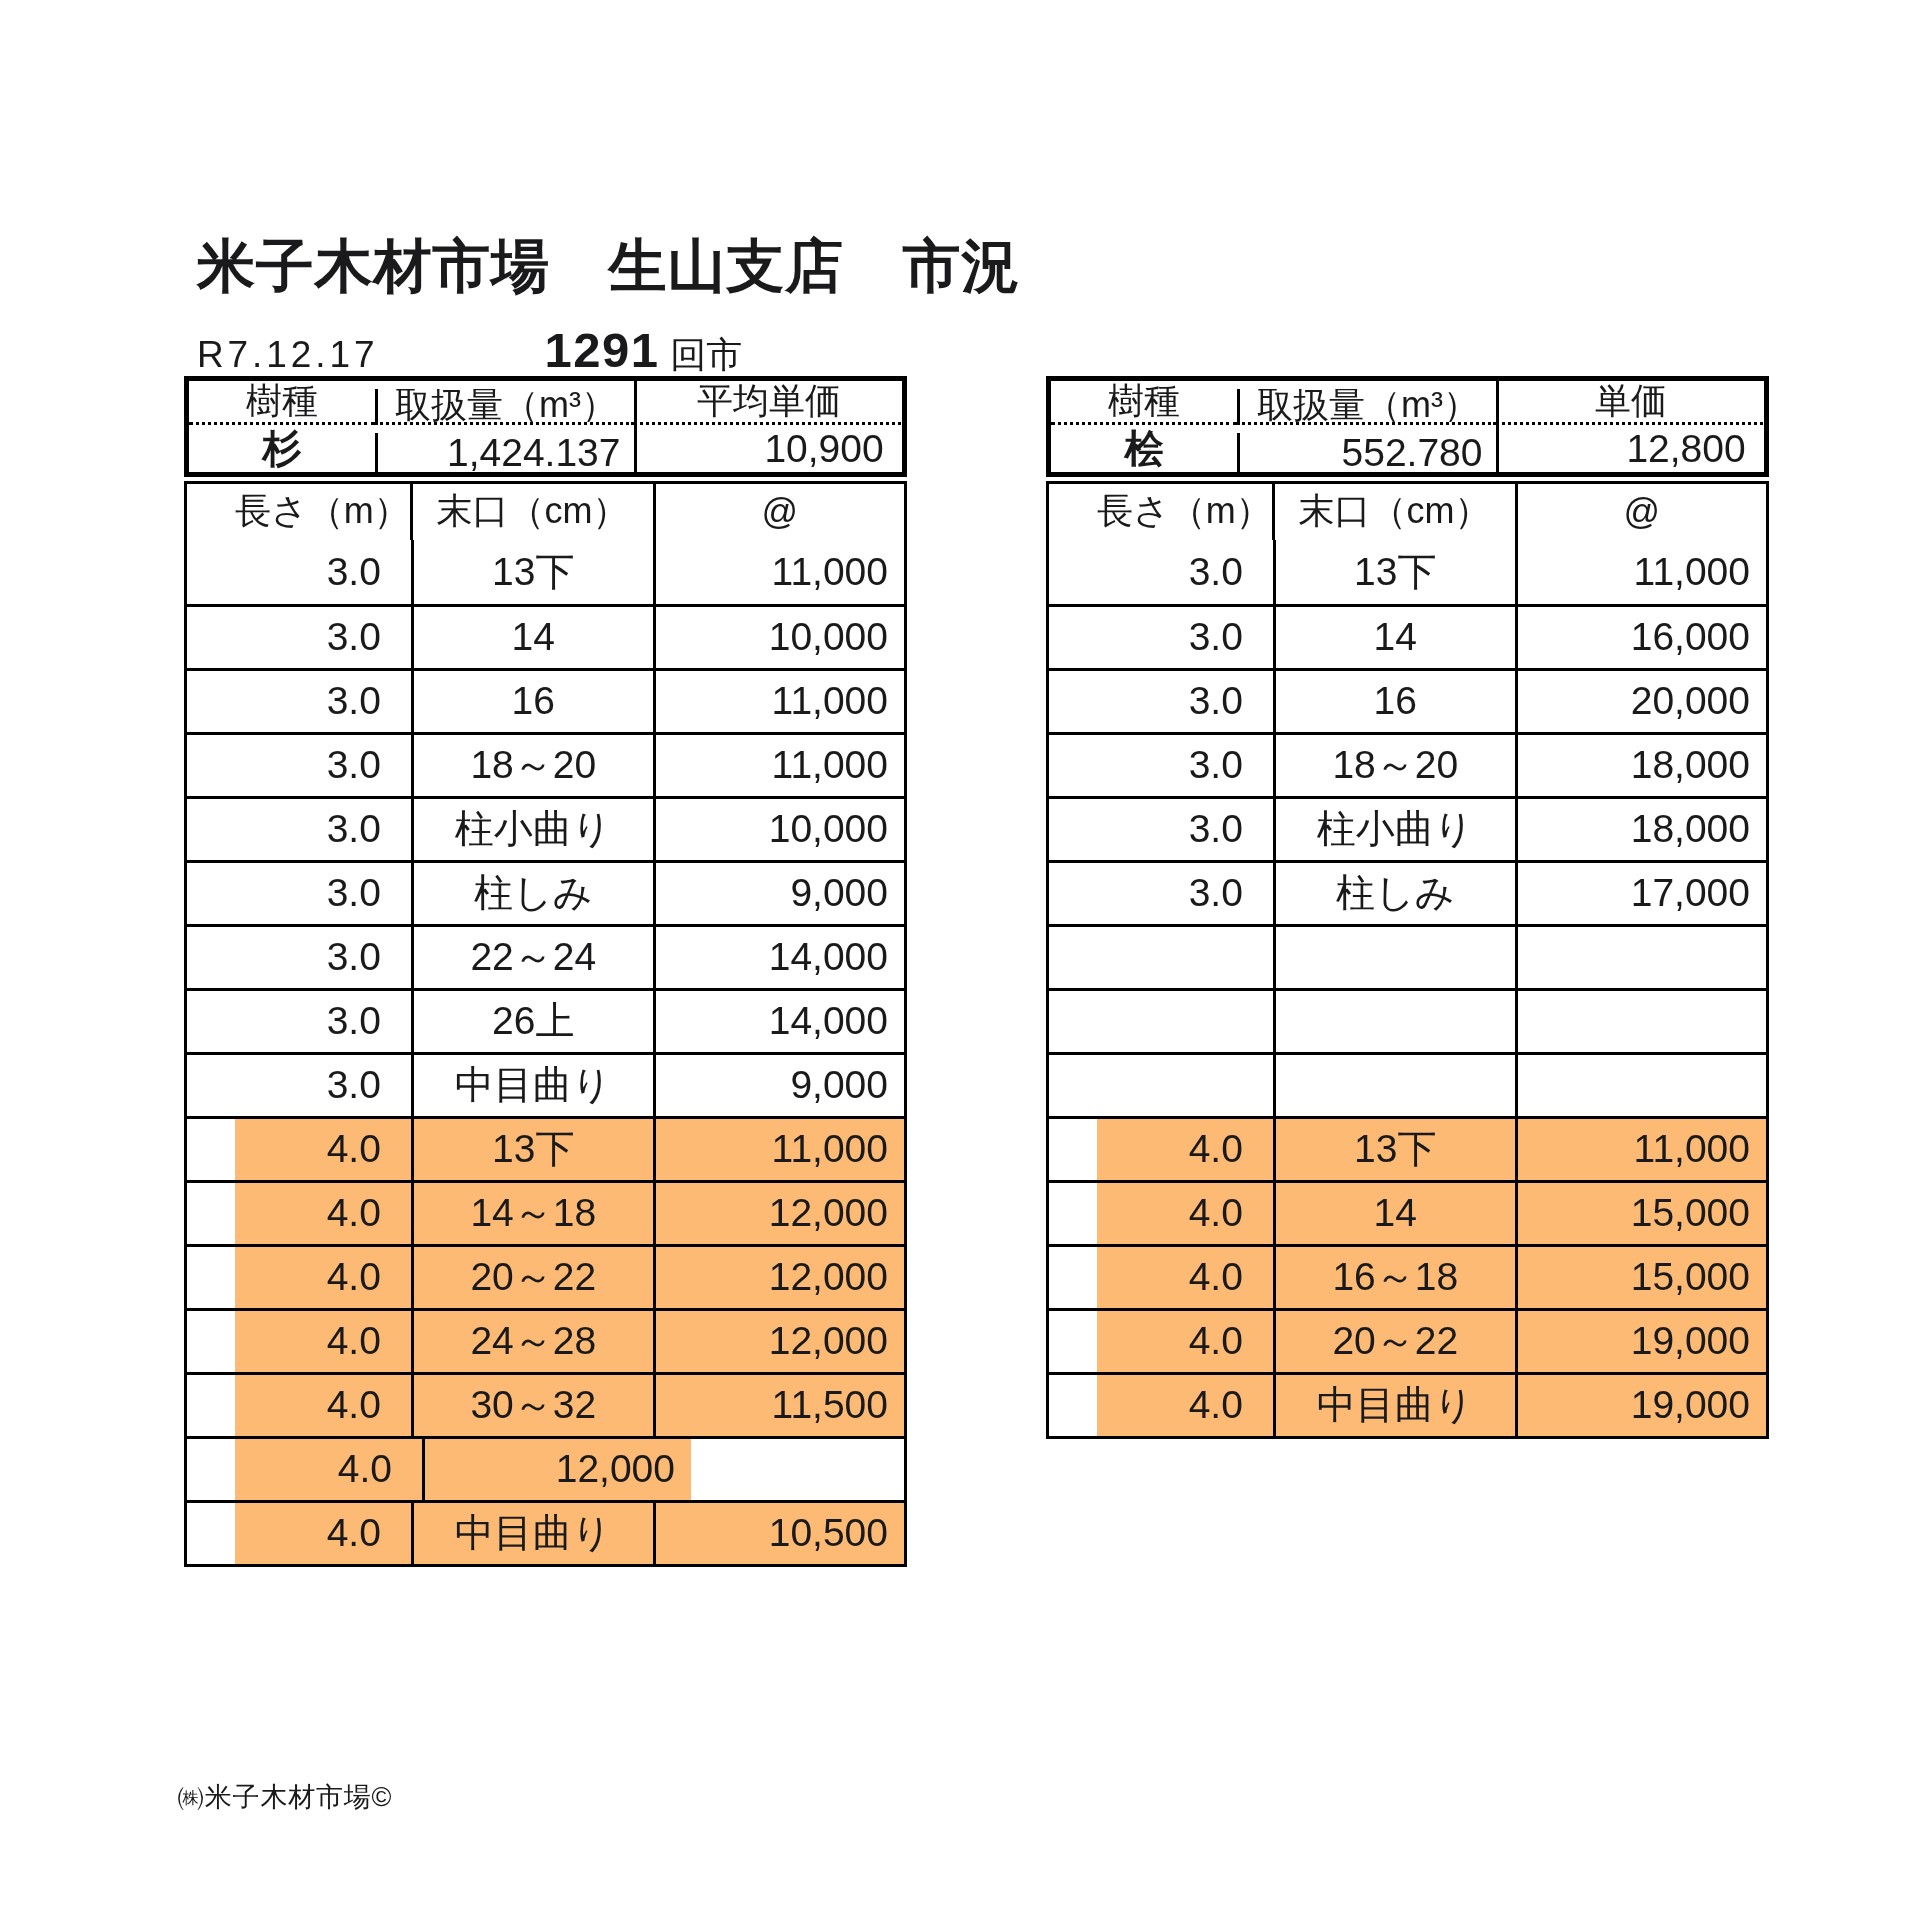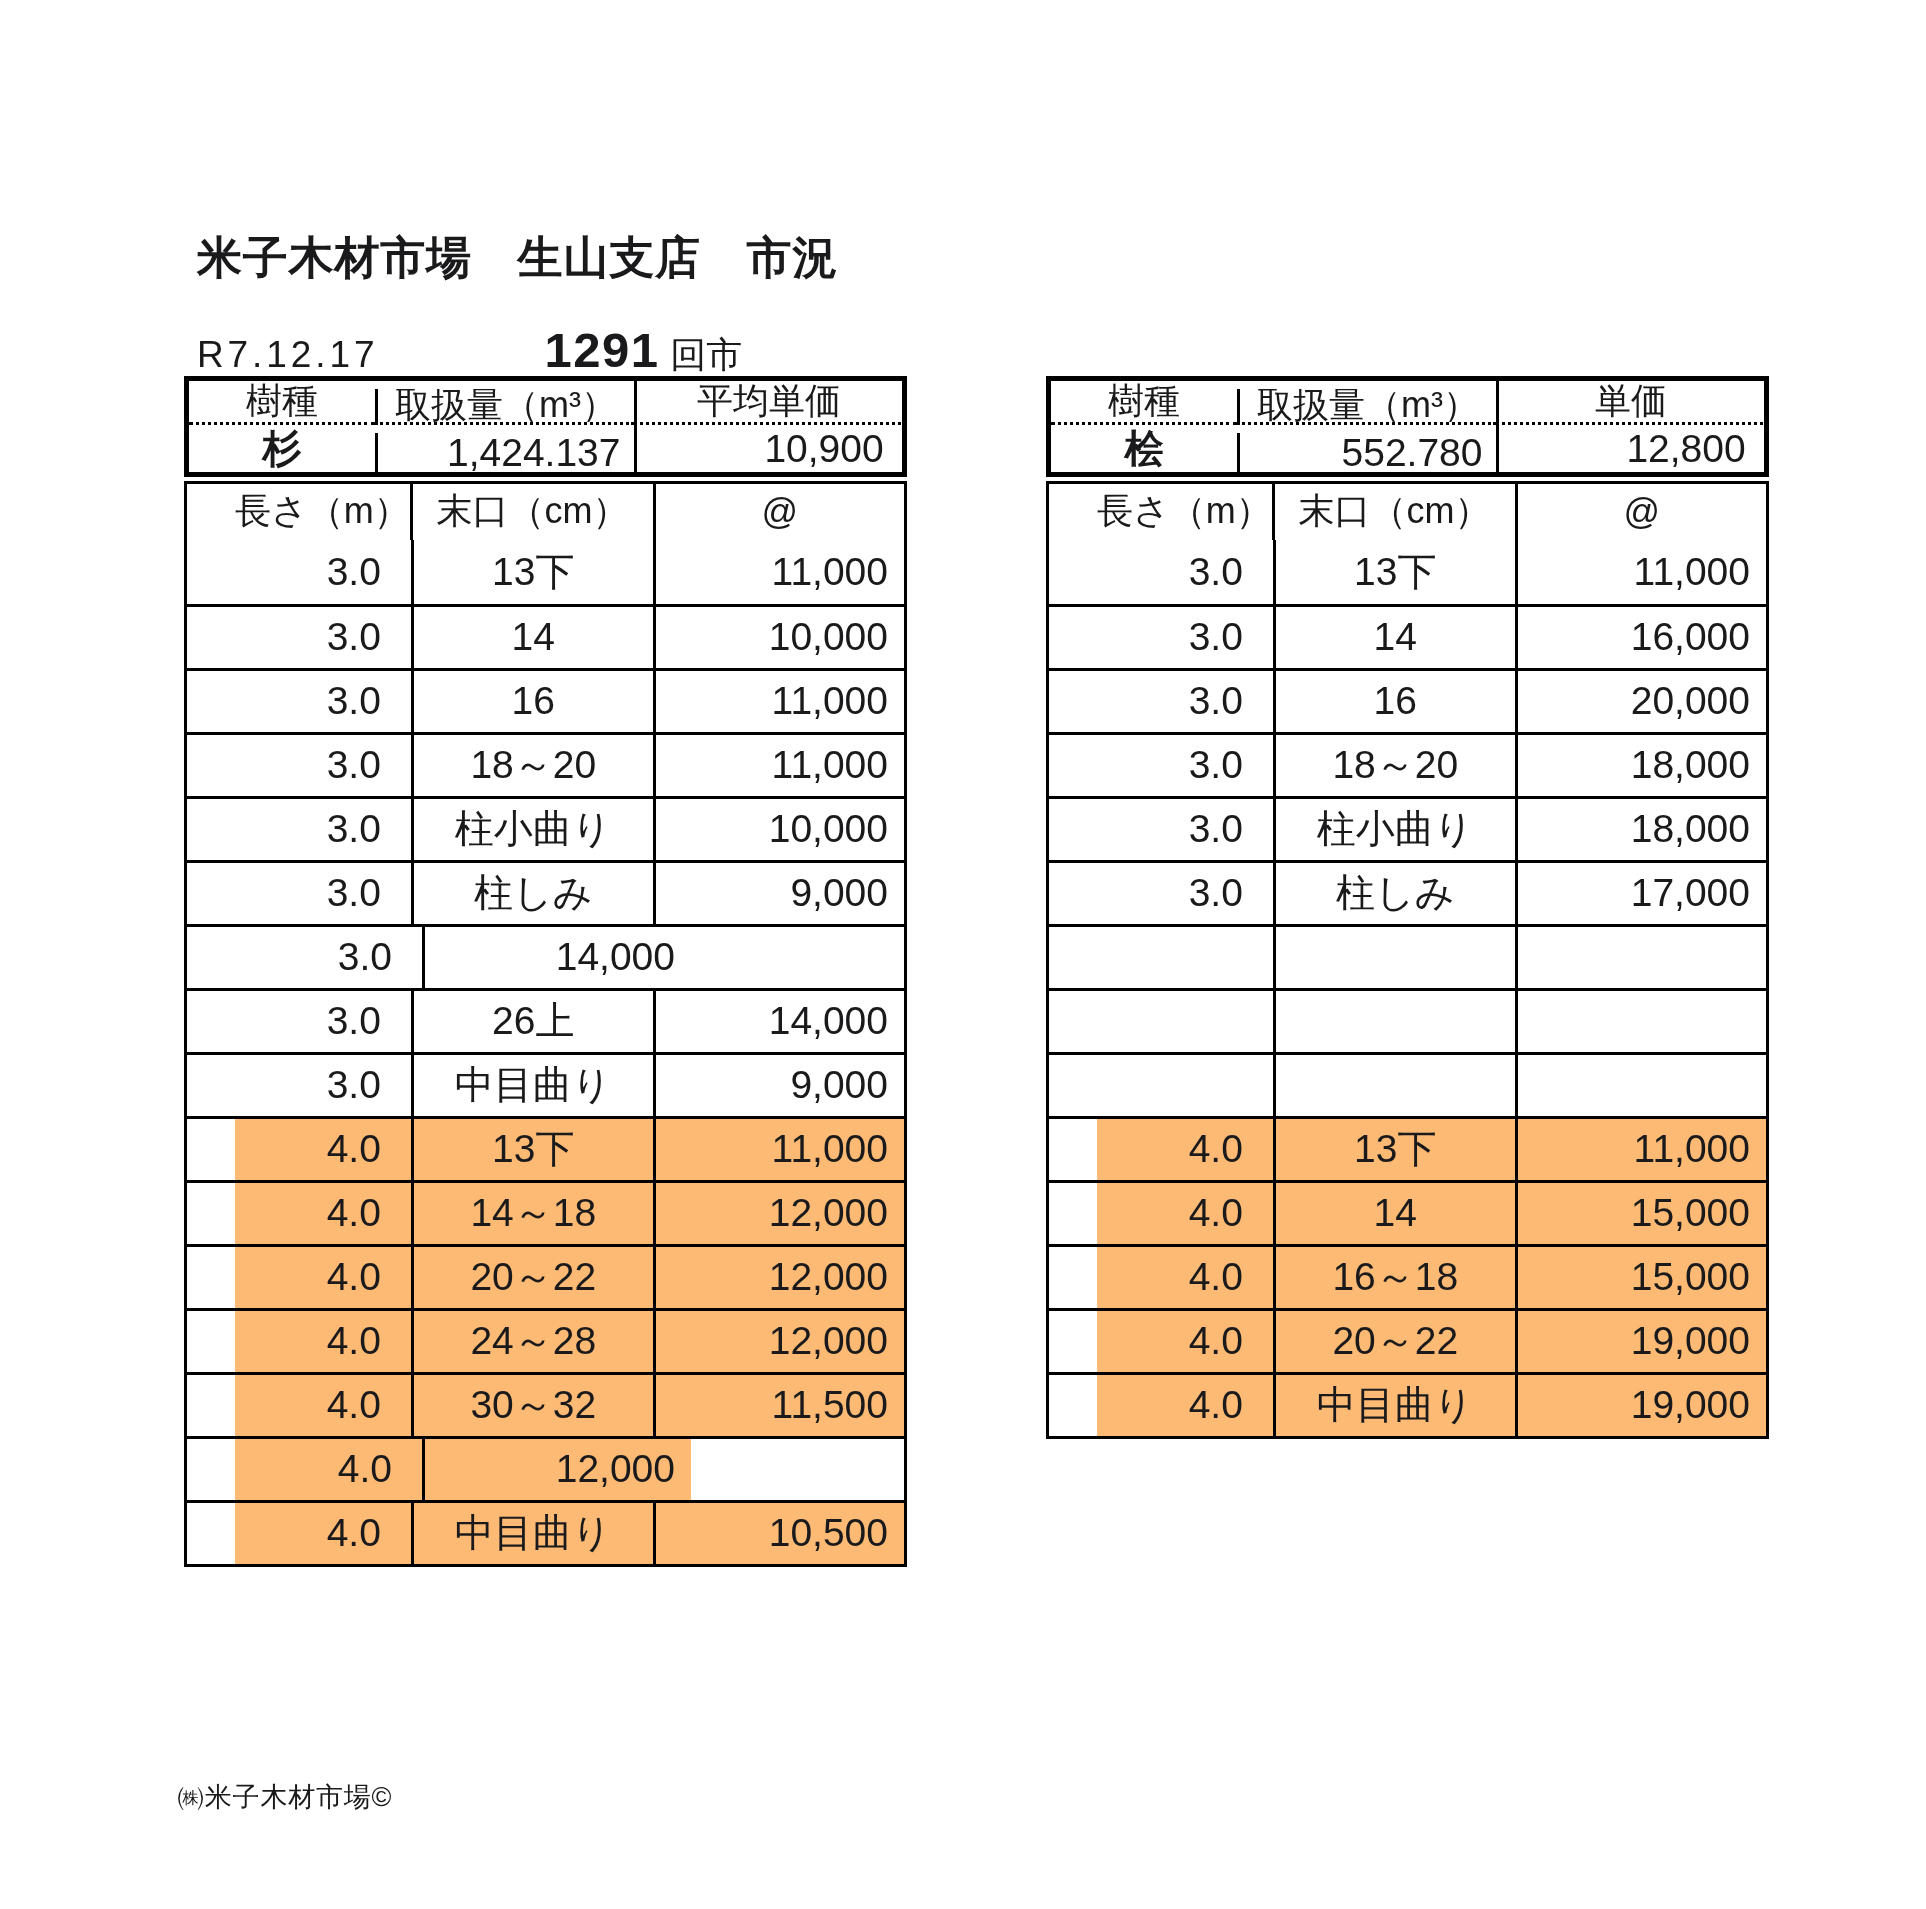--- a/index.html
+++ b/index.html
@@ -8,21 +8,21 @@
     position:relative;
     width:2703px; height:1910px;
     background:#ffffff;
     font-family:"Liberation Sans","DejaVu Sans",sans-serif;
     color:#1a1a1c;
     overflow:hidden;
   }
   
   .page-title {
     position:absolute; left:197px; top:228px;
-    font-size:45px; font-weight:700; letter-spacing:0.8px;
+    font-size:58px; font-weight:700; letter-spacing:0.8px;
     white-space:pre;
   }
   .date-row {
     position:absolute; left:197px; top:322px;
     display:flex; align-items:baseline; white-space:pre;
   }
   .date-label   { font-size:37px;  letter-spacing:3.9px; }
   .market-no    { font-size:49px; font-weight:700; margin-left:166px; letter-spacing:1.5px; }
   .market-sufx  { font-size:36px;  margin-left:10.8px; }
   
@@ -116,20 +116,21 @@
           </div><div class="trow">
             <div class="cell c1">3.0</div>
             <div class="cell c2">柱小曲り</div>
             <div class="cell c3">10,000</div>
           </div><div class="trow">
             <div class="cell c1">3.0</div>
             <div class="cell c2">柱しみ</div>
             <div class="cell c3">9,000</div>
           </div><div class="trow">
             <div class="cell c1">3.0</div>
+            <div class="cell c2">22～24</div>
             <div class="cell c3">14,000</div>
           </div><div class="trow">
             <div class="cell c1">3.0</div>
             <div class="cell c2">26上</div>
             <div class="cell c3">14,000</div>
           </div><div class="trow">
             <div class="cell c1">3.0</div>
             <div class="cell c2">中目曲り</div>
             <div class="cell c3">9,000</div>
           </div><div class="trow shaded">

